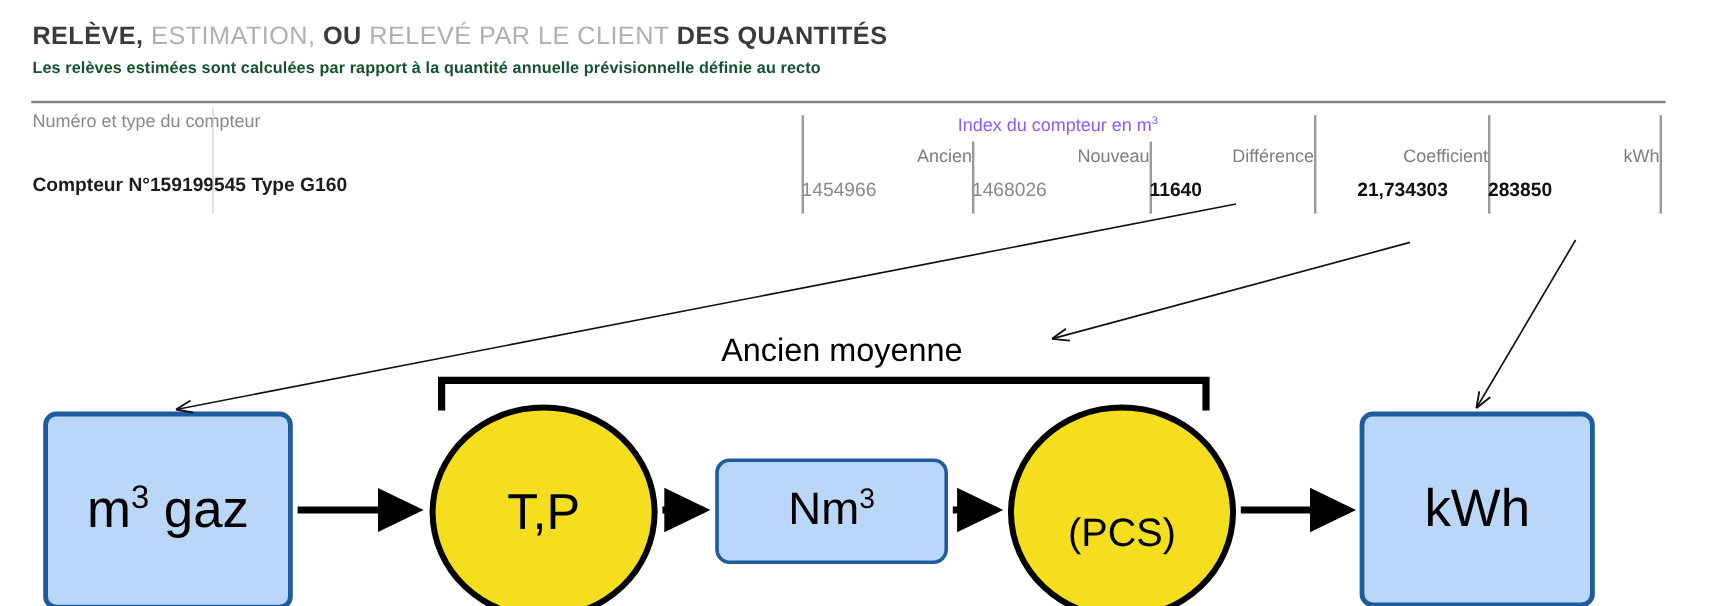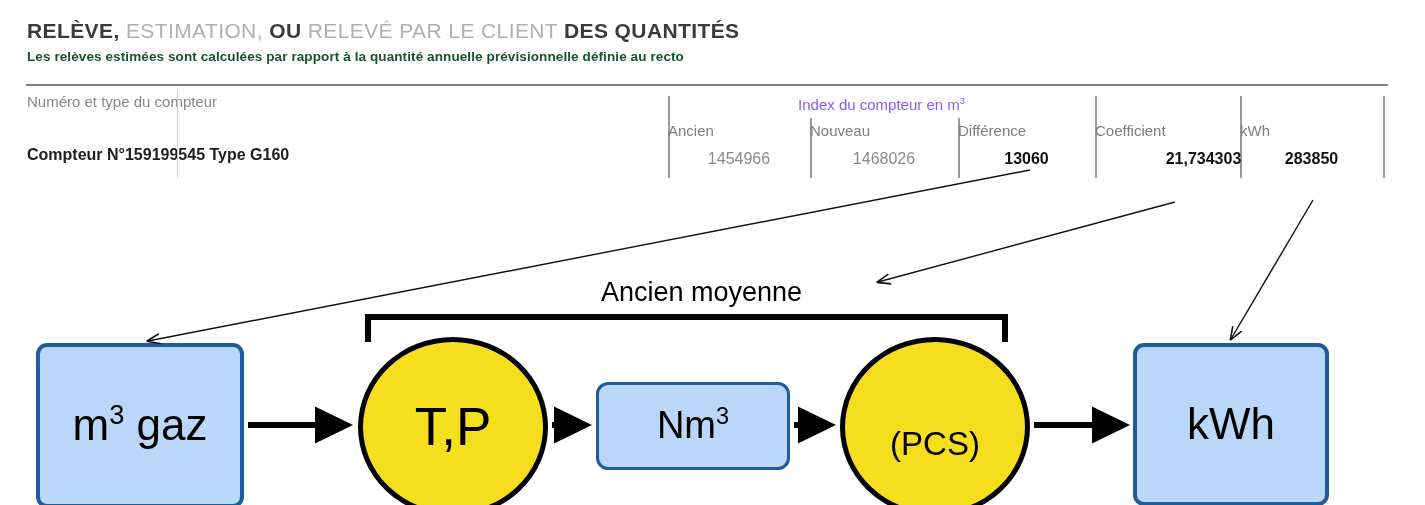--- a/index.html
+++ b/index.html
@@ -45,25 +45,25 @@
 
   .vline{position:absolute;background:#9a9a9a;width:1.5px;}
   .vline.faint{background:#cccccc;width:1px;}
 
   .grp-head{
     position:absolute;top:84px;
     font-size:15px;color:#8b5cf6;text-align:center;white-space:nowrap;
   }
   .col-head{
     position:absolute;top:110px;
-    font-size:15px;color:#7d7d7d;text-align:left;white-space:nowrap;
+    font-size:15px;color:#7d7d7d;text-align:right;white-space:nowrap;
   }
   .col-val{
     position:absolute;top:138px;
-    font-size:16px;color:#555555;text-align:center;white-space:nowrap;
+    font-size:16px;color:#555555;text-align:left;white-space:nowrap;
   }
   .col-val.bold{color:#111111;font-weight:bold;}
   .col-val.light{color:#8a8a8a;}
 
   sup.s3{font-size:.62em;vertical-align:super;line-height:0;}
 
   
   .node{
     position:absolute;
     display:flex;align-items:center;justify-content:center;
@@ -125,32 +125,32 @@
   </div>
 
   <div class="col-head" style="left:668px;width:142px;">Ancien</div>
   <div class="col-head" style="left:810px;width:148px;">Nouveau</div>
   <div class="col-head" style="left:958px;width:137px;">Différence</div>
   <div class="col-head" style="left:1095px;width:145px;">Coefficient</div>
   <div class="col-head" style="left:1240px;width:143px;">kWh</div>
 
   <div class="col-val light" style="left:668px;width:142px;">1454966</div>
   <div class="col-val light" style="left:810px;width:148px;">1468026</div>
-  <div class="col-val bold" style="left:958px;width:137px;">13060</div>
+  <div class="col-val bold" style="left:958px;width:137px;">11640</div>
   <div class="col-val bold" style="left:1131px;width:145px;">21,734303</div>
   <div class="col-val bold" style="left:1240px;width:143px;">283850</div>
 
   <div class="vm-text" style="left:601px;top:265px;">Ancien moyenne</div>
 
   <div class="node box" style="left:36px;top:331px;width:208px;height:165px;">
     <span class="lbl" style="font-size:44px;"><span>m</span><sup class="s3">3</sup><span> gaz</span></span>
   </div>
 
   <div class="node circle" style="left:358px;top:325px;width:190px;height:180px;">
-    <span class="lbl" style="font-size:53px;">T,P</span>
+    <span class="lbl" style="font-size:42px;">T,P</span>
   </div>
 
   <div class="node box small" style="left:596px;top:370px;width:194px;height:88px;">
     <span class="lbl" style="font-size:38px;"><span>Nm</span><sup class="s3">3</sup></span>
   </div>
 
   <div class="node circle" style="left:840px;top:325px;width:190px;height:180px;">
     <span class="lbl" style="font-size:33px;"><br><span>(PCS)</span></span>
   </div>
 

